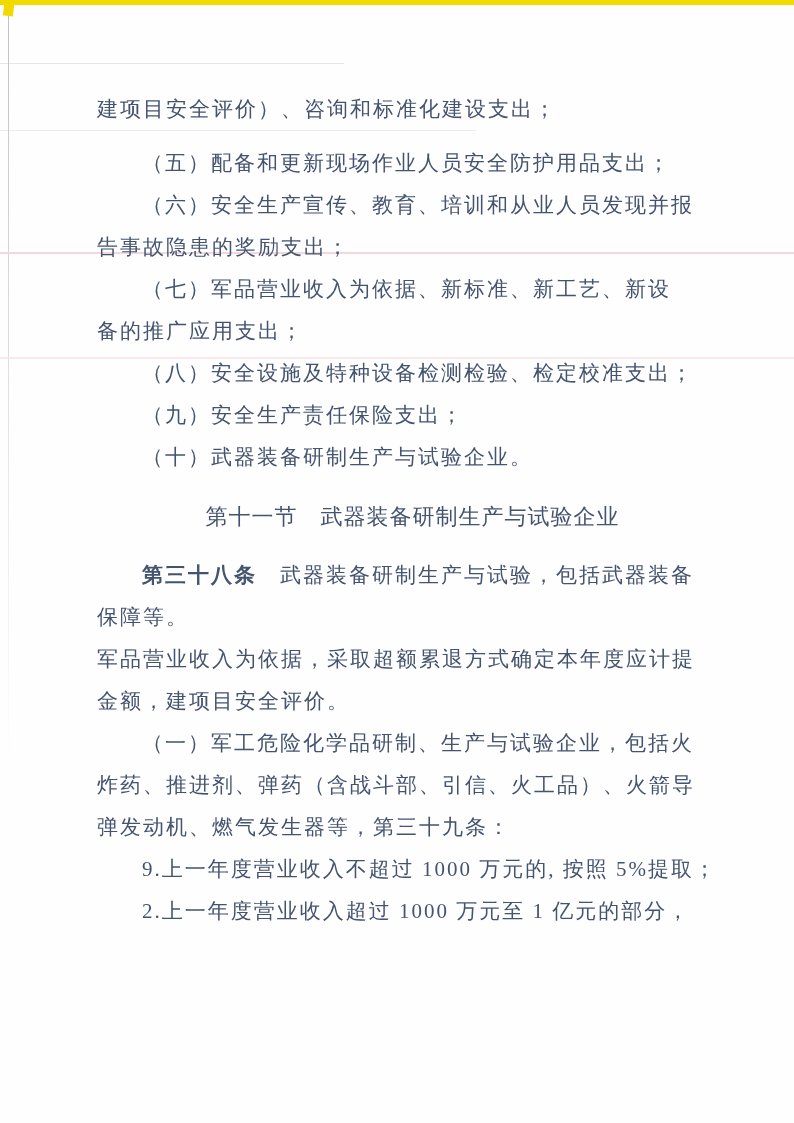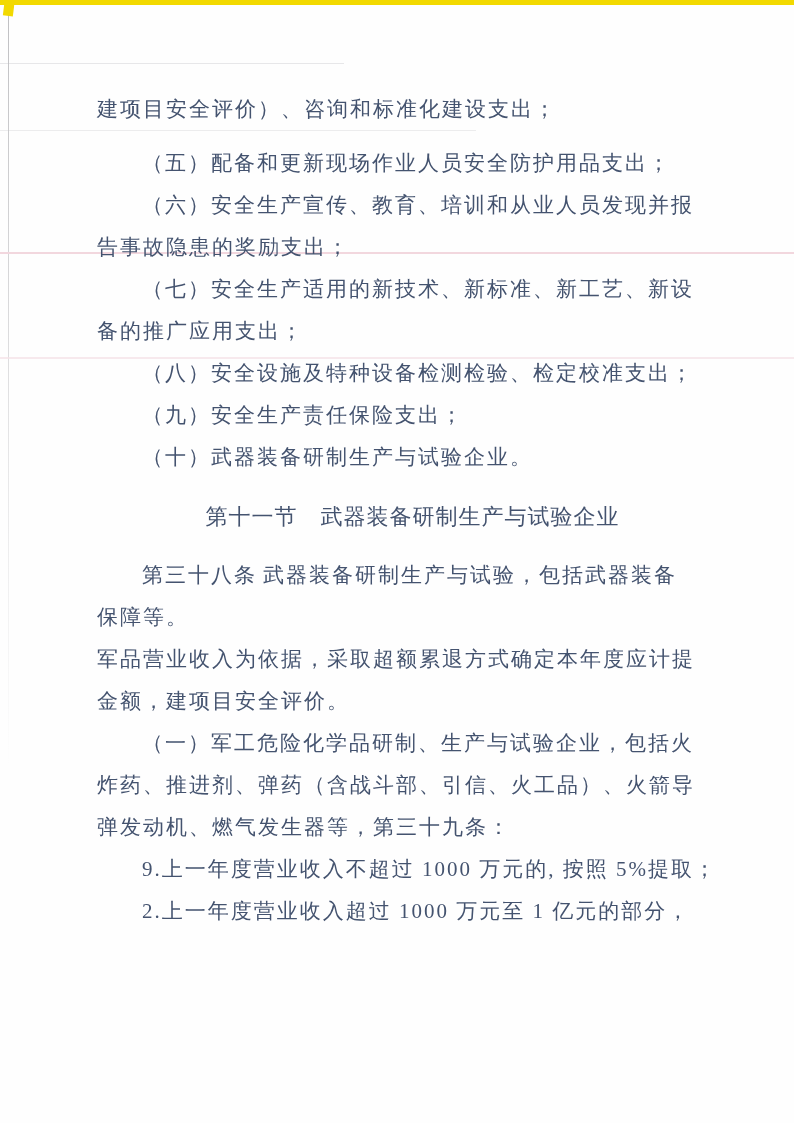--- a/index.html
+++ b/index.html
@@ -44,21 +44,21 @@
     z-index: 2;
   }
   .line {
     font-size: 21px;
     line-height: 42px;
     letter-spacing: 2px;
     white-space: nowrap;
   }
   .line:first-child { margin-bottom: 12px; }
   .indent-1 { padding-left: 45px; }
-  .bold { font-weight: normal; margin-right: 6px; letter-spacing: 2px; }
+  .bold { font-weight: bold; margin-right: 23px; letter-spacing: 2px; }
   .heading {
     font-size: 22px;
     font-weight: normal;
     line-height: 42px;
     letter-spacing: 1px;
     text-align: center;
     margin-top: 18px;
     margin-bottom: 16px;
     white-space: nowrap;
   }
@@ -81,21 +81,21 @@
   <div id="artifact-1" class="artifact"></div>
   <div id="artifact-2" class="artifact"></div>
   <div id="artifact-3" class="artifact"></div>
   <div id="artifact-4" class="artifact"></div>
 
   <div id="content">
       <div class="line indent-0">建项目安全评价）、咨询和标准化建设支出；</div>
       <div class="line indent-1">（五）配备和更新现场作业人员安全防护用品支出；</div>
       <div class="line indent-1">（六）安全生产宣传、教育、培训和从业人员发现并报</div>
       <div class="line indent-0">告事故隐患的奖励支出；</div>
-      <div class="line indent-1">（七）安全生产适用的新技术、新标准、新工艺、新设</div>
+      <div class="line indent-1">（七）军品营业收入为依据、新标准、新工艺、新设</div>
       <div class="line indent-0">备的推广应用支出；</div>
       <div class="line indent-1">（八）安全设施及特种设备检测检验、检定校准支出；</div>
       <div class="line indent-1">（九）安全生产责任保险支出；</div>
       <div class="line indent-1">（十）武器装备研制生产与试验企业。</div>
       <div class="heading">第十一节　武器装备研制生产与试验企业</div>
       <div class="line indent-1"><span class="bold">第三十八条</span>武器装备研制生产与试验，包括武器装备</div>
       <div class="line indent-0">保障等。</div>
       <div class="line indent-0">军品营业收入为依据，采取超额累退方式确定本年度应计提</div>
       <div class="line indent-0">金额，建项目安全评价。</div>
       <div class="line indent-1">（一）军工危险化学品研制、生产与试验企业，包括火</div>

